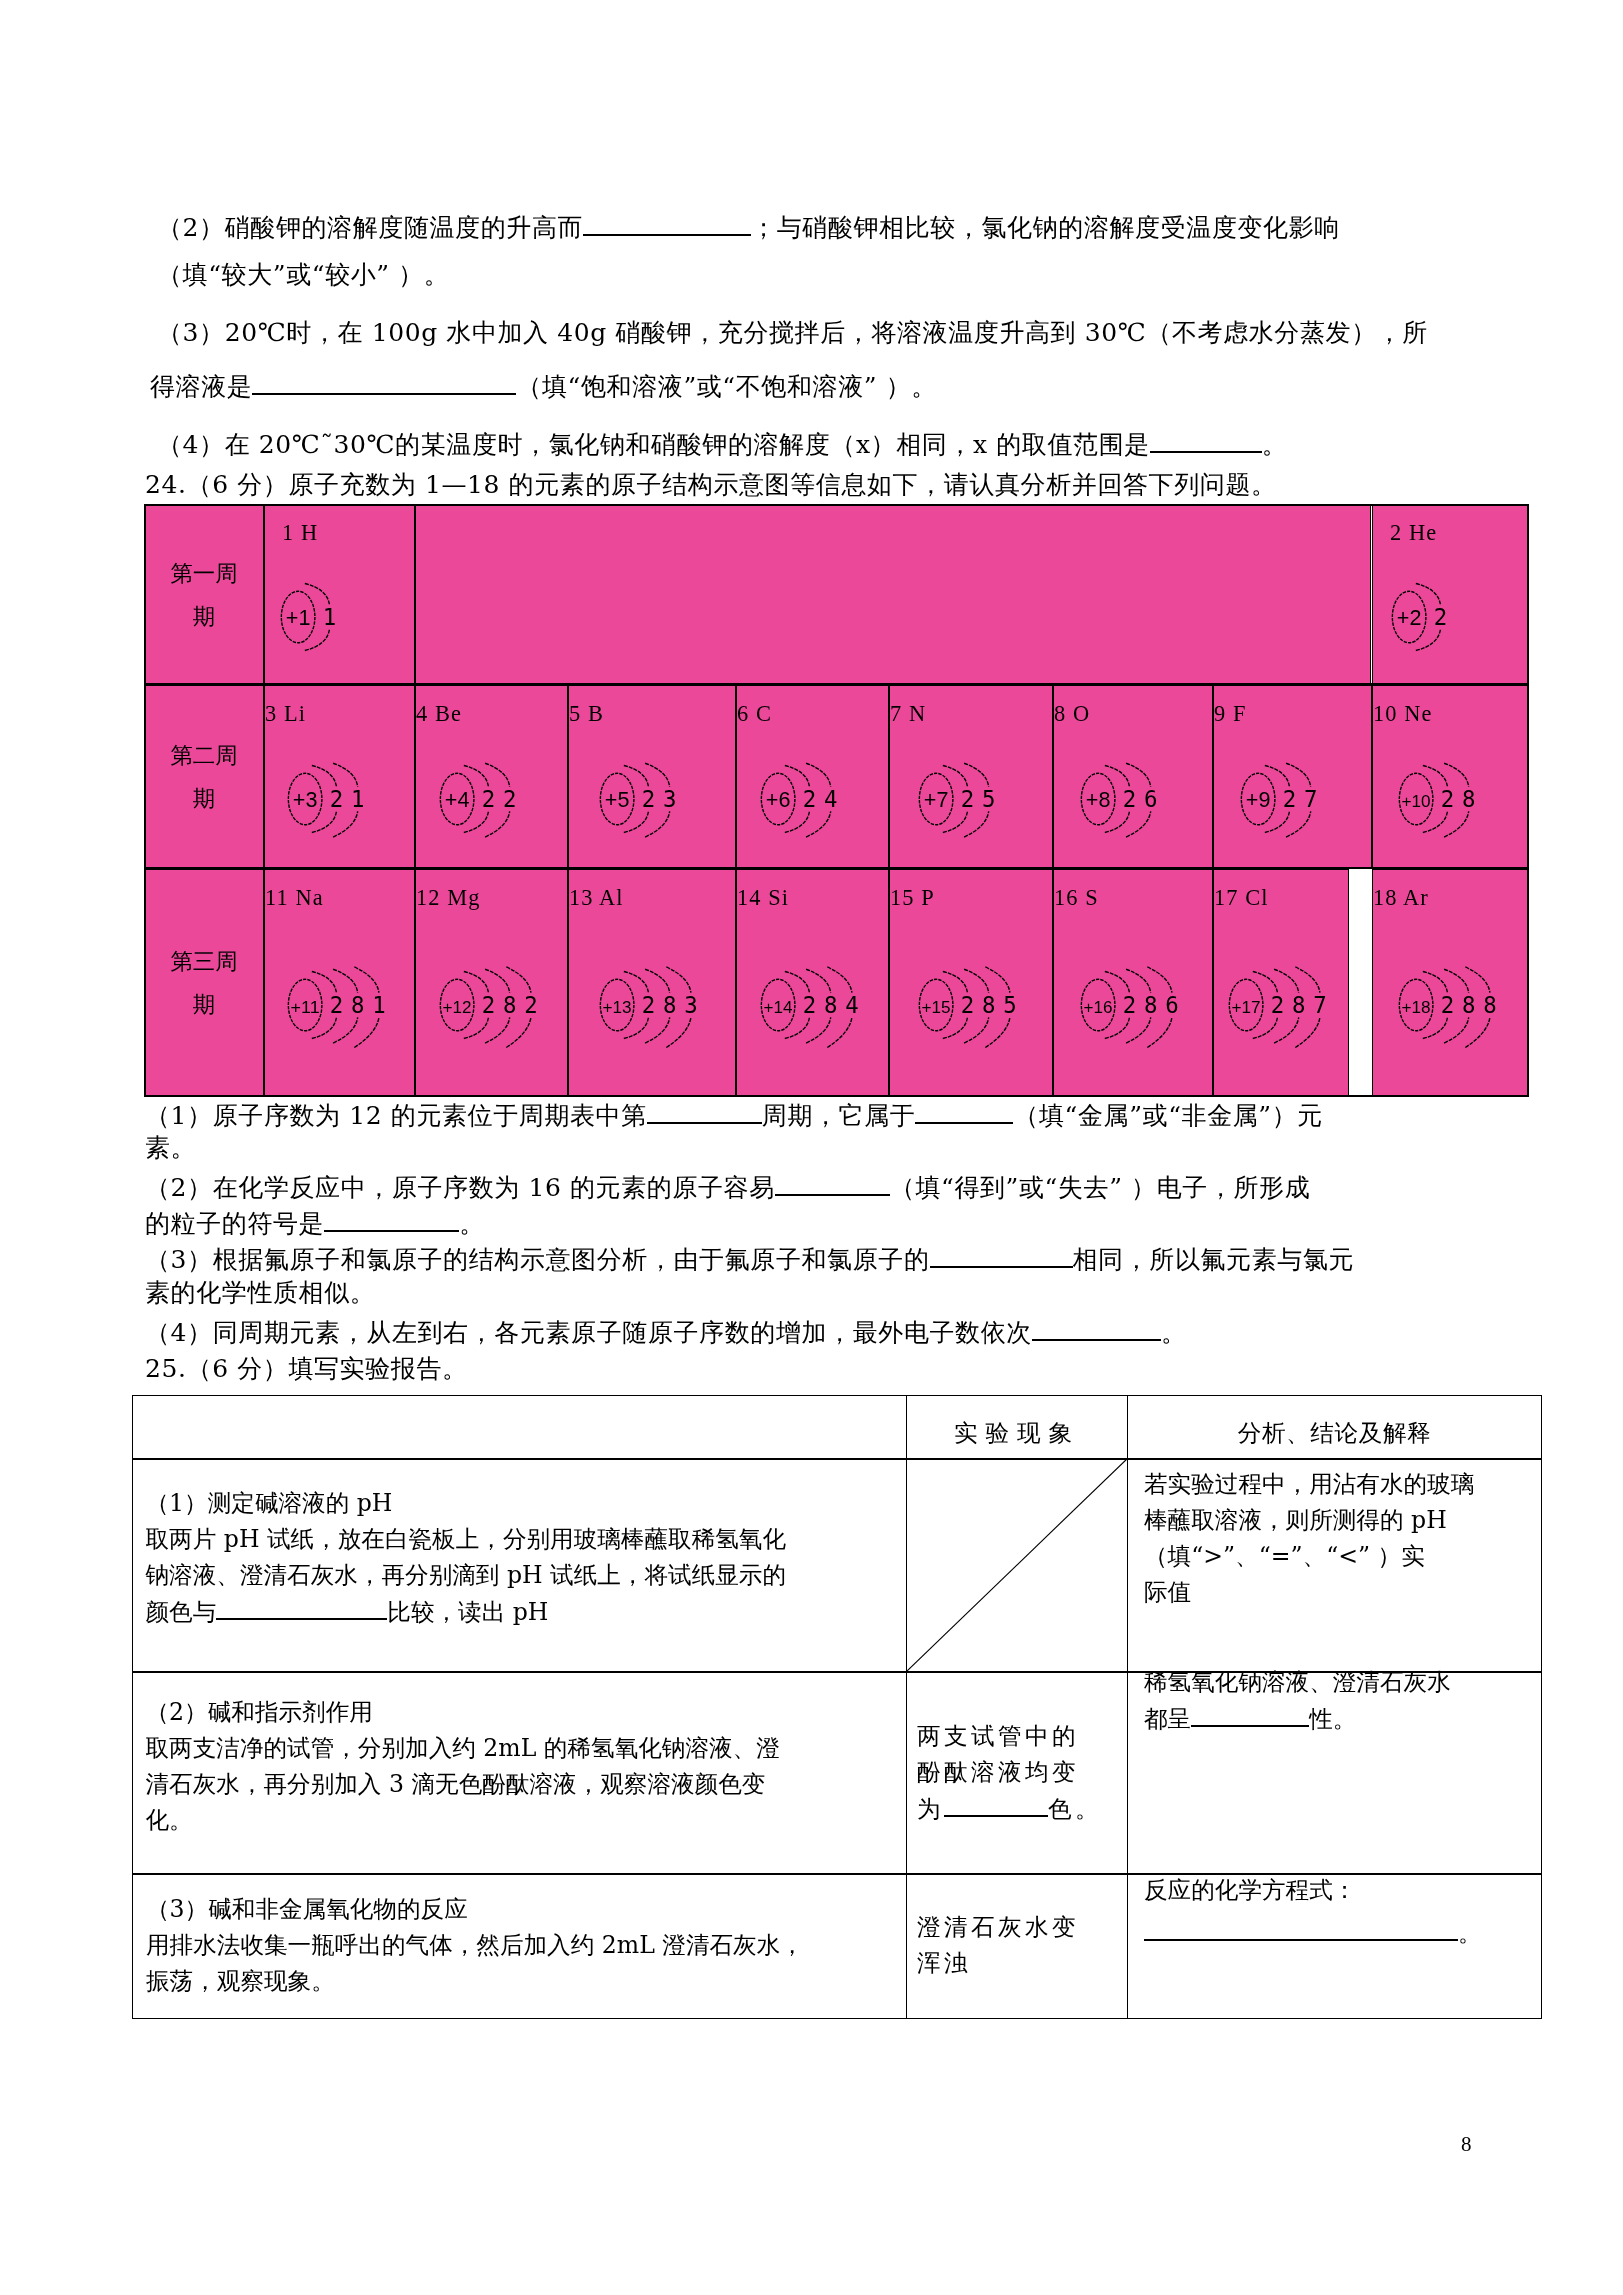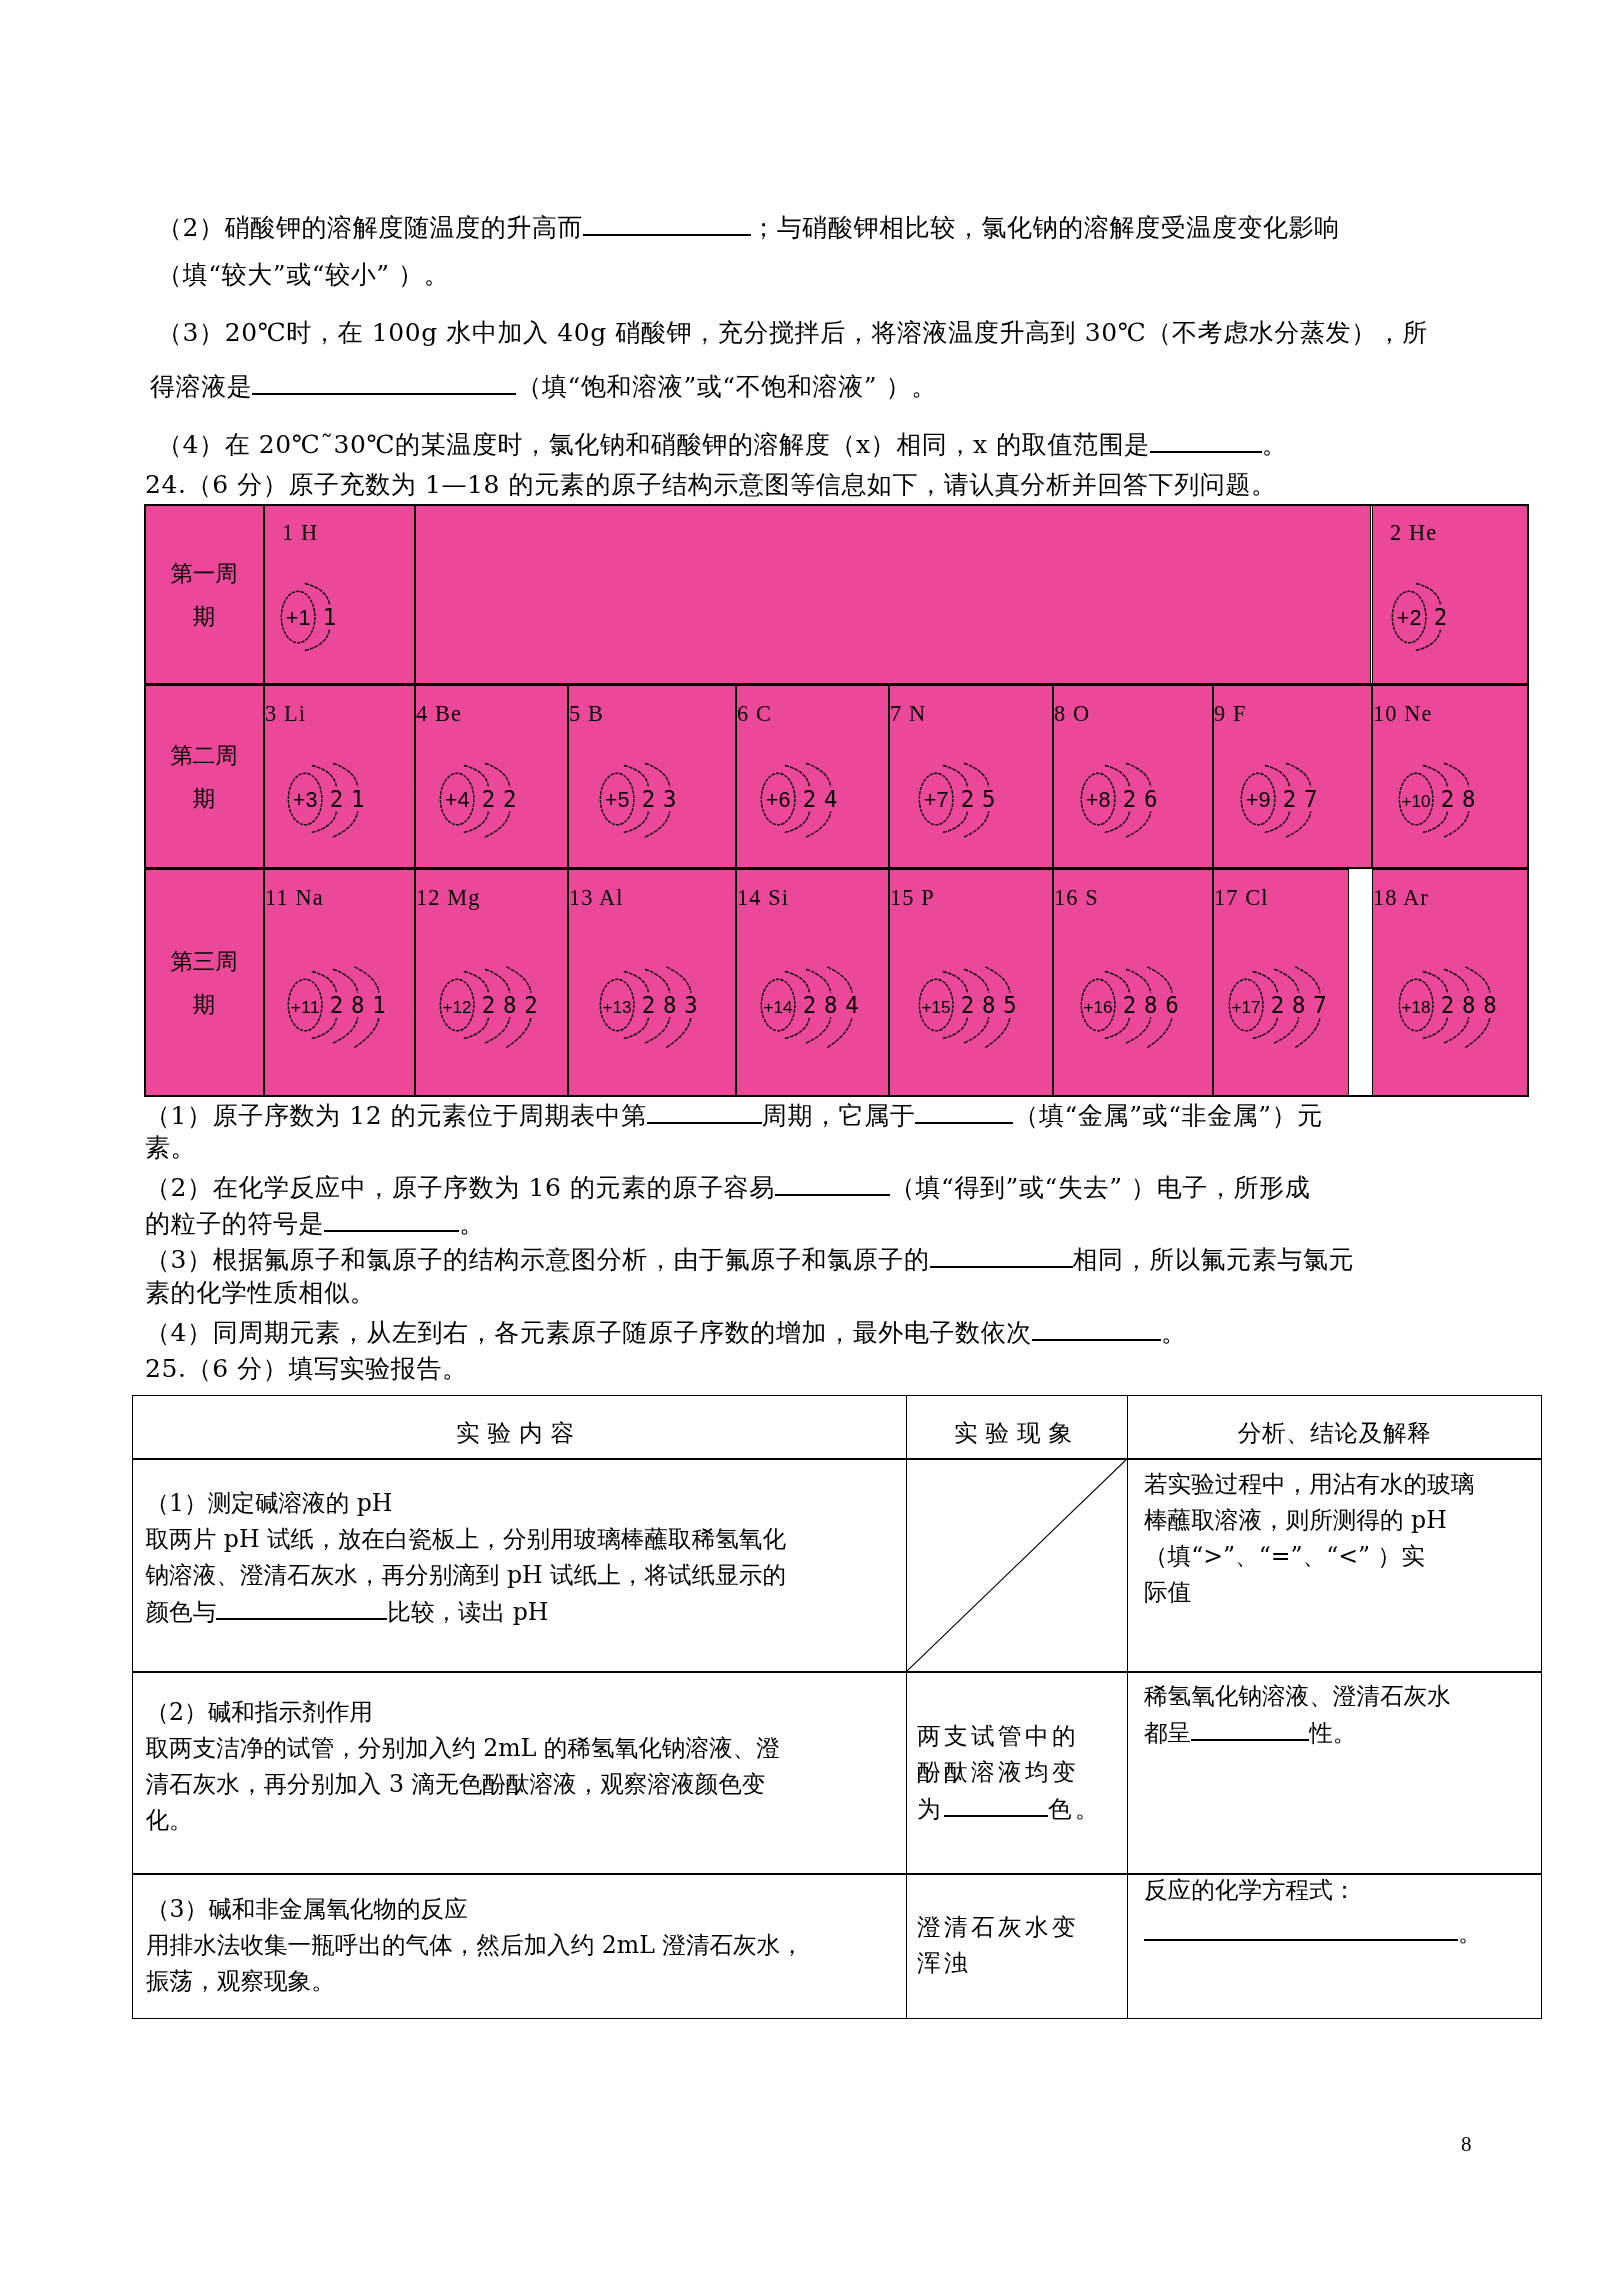--- a/index.html
+++ b/index.html
@@ -385,23 +385,20 @@
   <div class="ecell" style="left:0;top:0;width:1410px;height:624px;border:1.7px solid #000;"></div>
   <div class="ecell" style="left:0;top:63px;width:1410px;border-top:2.2px solid #000;"></div>
   <div class="ecell" style="left:0;top:276px;width:1410px;border-top:2.2px solid #000;"></div>
   <div class="ecell" style="left:0;top:478px;width:1410px;border-top:2.2px solid #000;"></div>
   <div class="ecell" style="left:774px;top:0;height:624px;border-left:1.1px solid #000;"></div>
   <div class="ecell" style="left:995px;top:0;height:624px;border-left:1.7px solid #000;"></div>
   <svg class="ecell" style="left:775px;top:64px;" width="221" height="212" viewBox="0 0 394 378">
     <line x1="392" y1="0" x2="0" y2="378" stroke="#000" stroke-width="2"></line>
   </svg>
 
-  <div class="ecell" style="left:0;top:0;width:774px;height:63px;">
-    <div class="ehead">实验内容</div>
-  </div>
   <div class="ecell" style="left:774px;top:0;width:222px;height:63px;">
     <div class="ehead">实验现象</div>
   </div>
   <div class="ecell" style="left:995px;top:0;width:415px;height:63px;">
     <div class="ehead" style="letter-spacing:0.6px">分析、结论及解释</div>
   </div>
 
   <div class="etxt" style="left:13.5px;top:90px;">
     <div>（1）测定碱溶液的 pH</div>
     <div>取两片 pH 试纸，放在白瓷板上，分别用玻璃棒蘸取稀氢氧化</div>
@@ -419,21 +416,21 @@
     <div>（2）碱和指示剂作用</div>
     <div>取两支洁净的试管，分别加入约 2mL 的稀氢氧化钠溶液、澄</div>
     <div>清石灰水，再分别加入 3 滴无色酚酞溶液，观察溶液颜色变</div>
     <div>化。</div>
   </div>
   <div class="etxt" style="left:785px;top:323px;letter-spacing:3.4px;">
     <div>两支试管中的</div>
     <div>酚酞溶液均变</div>
     <div><span>为</span><span class="blank" style="width:104px"></span><span>色。</span></div>
   </div>
-  <div class="etxt" style="left:1012px;top:283px;font-family:Liberation Serif, serif;">
+  <div class="etxt" style="left:1012px;top:269px;font-family:Liberation Serif, serif;">
     <div>稀氢氧化钠溶液、澄清石灰水</div>
     <div><span>都呈</span><span class="blank" style="width:118px"></span><span>性。</span></div>
   </div>
 
   <div class="etxt" style="left:14px;top:496px;">
     <div>（3）碱和非金属氧化物的反应</div>
     <div>用排水法收集一瓶呼出的气体，然后加入约 2mL 澄清石灰水，</div>
     <div>振荡，观察现象。</div>
   </div>
   <div class="etxt" style="left:785px;top:514px;letter-spacing:3.4px;">

